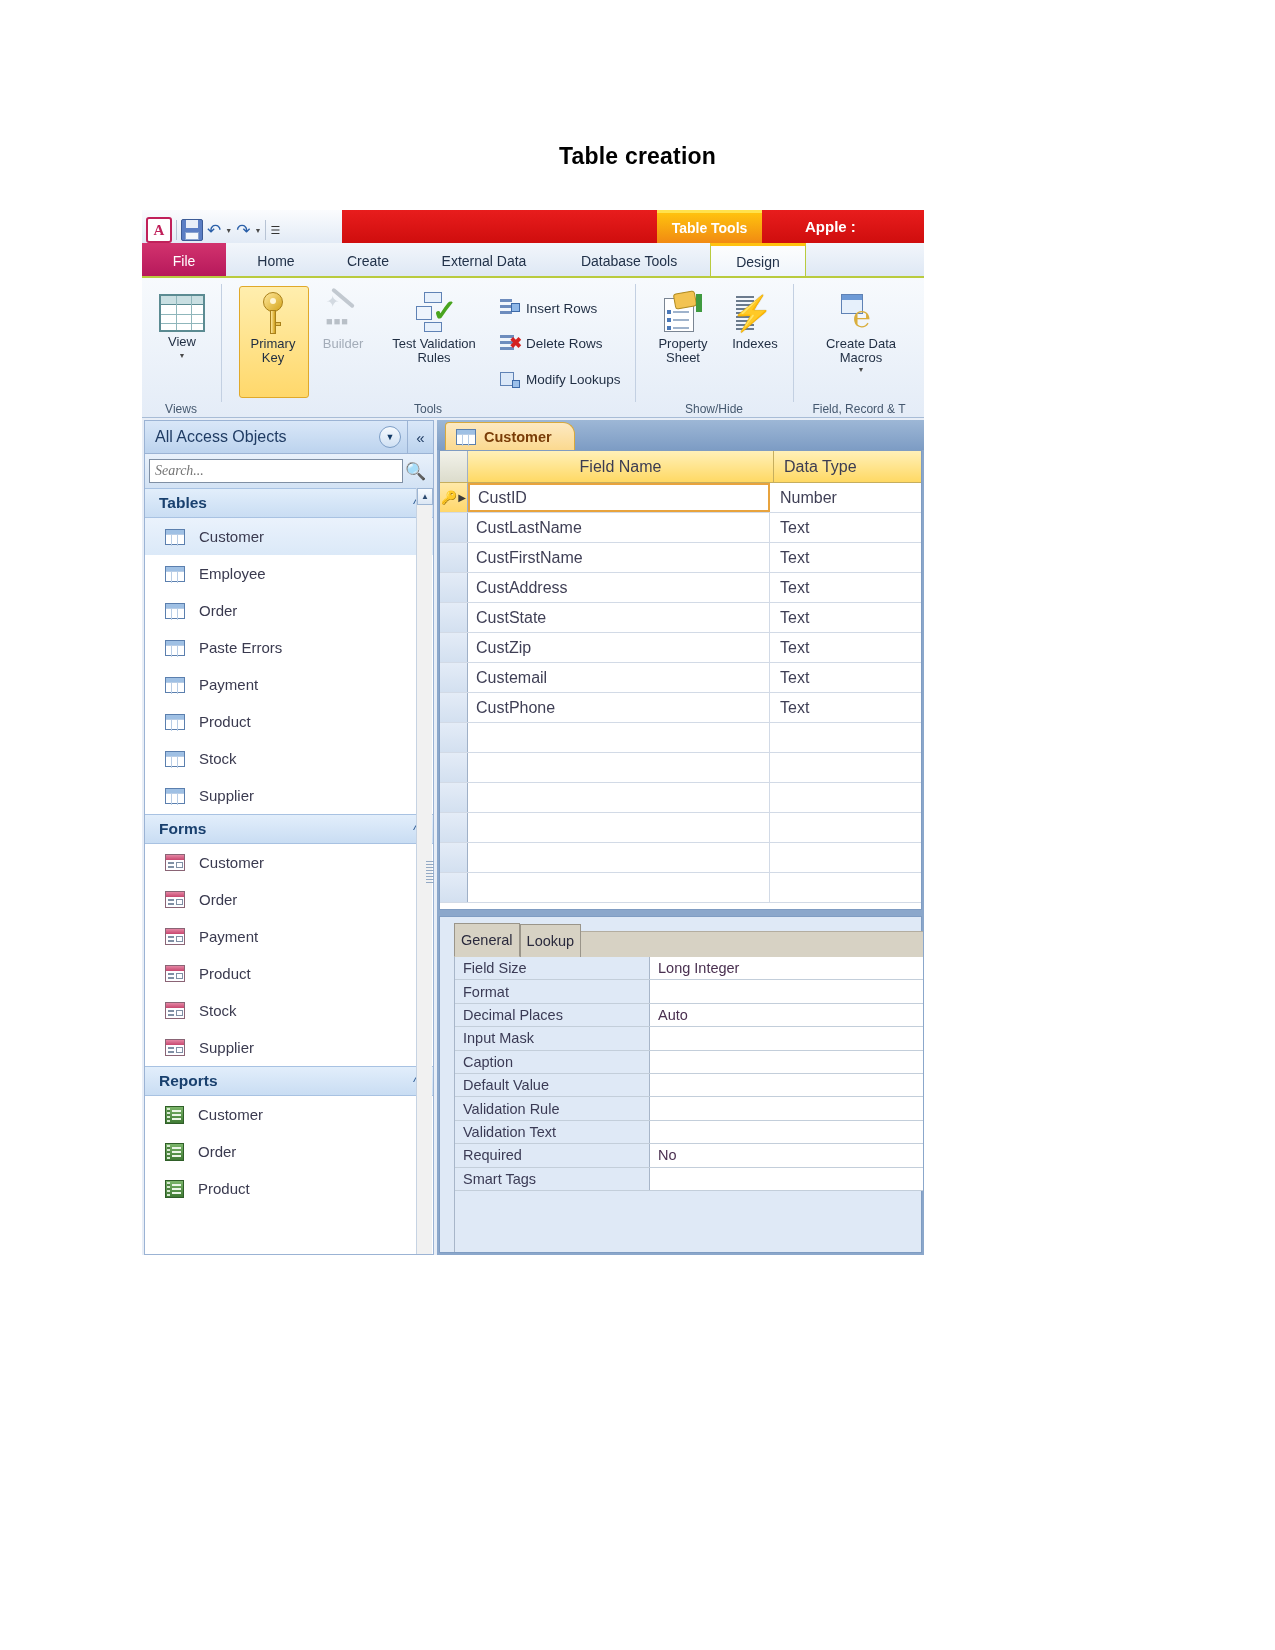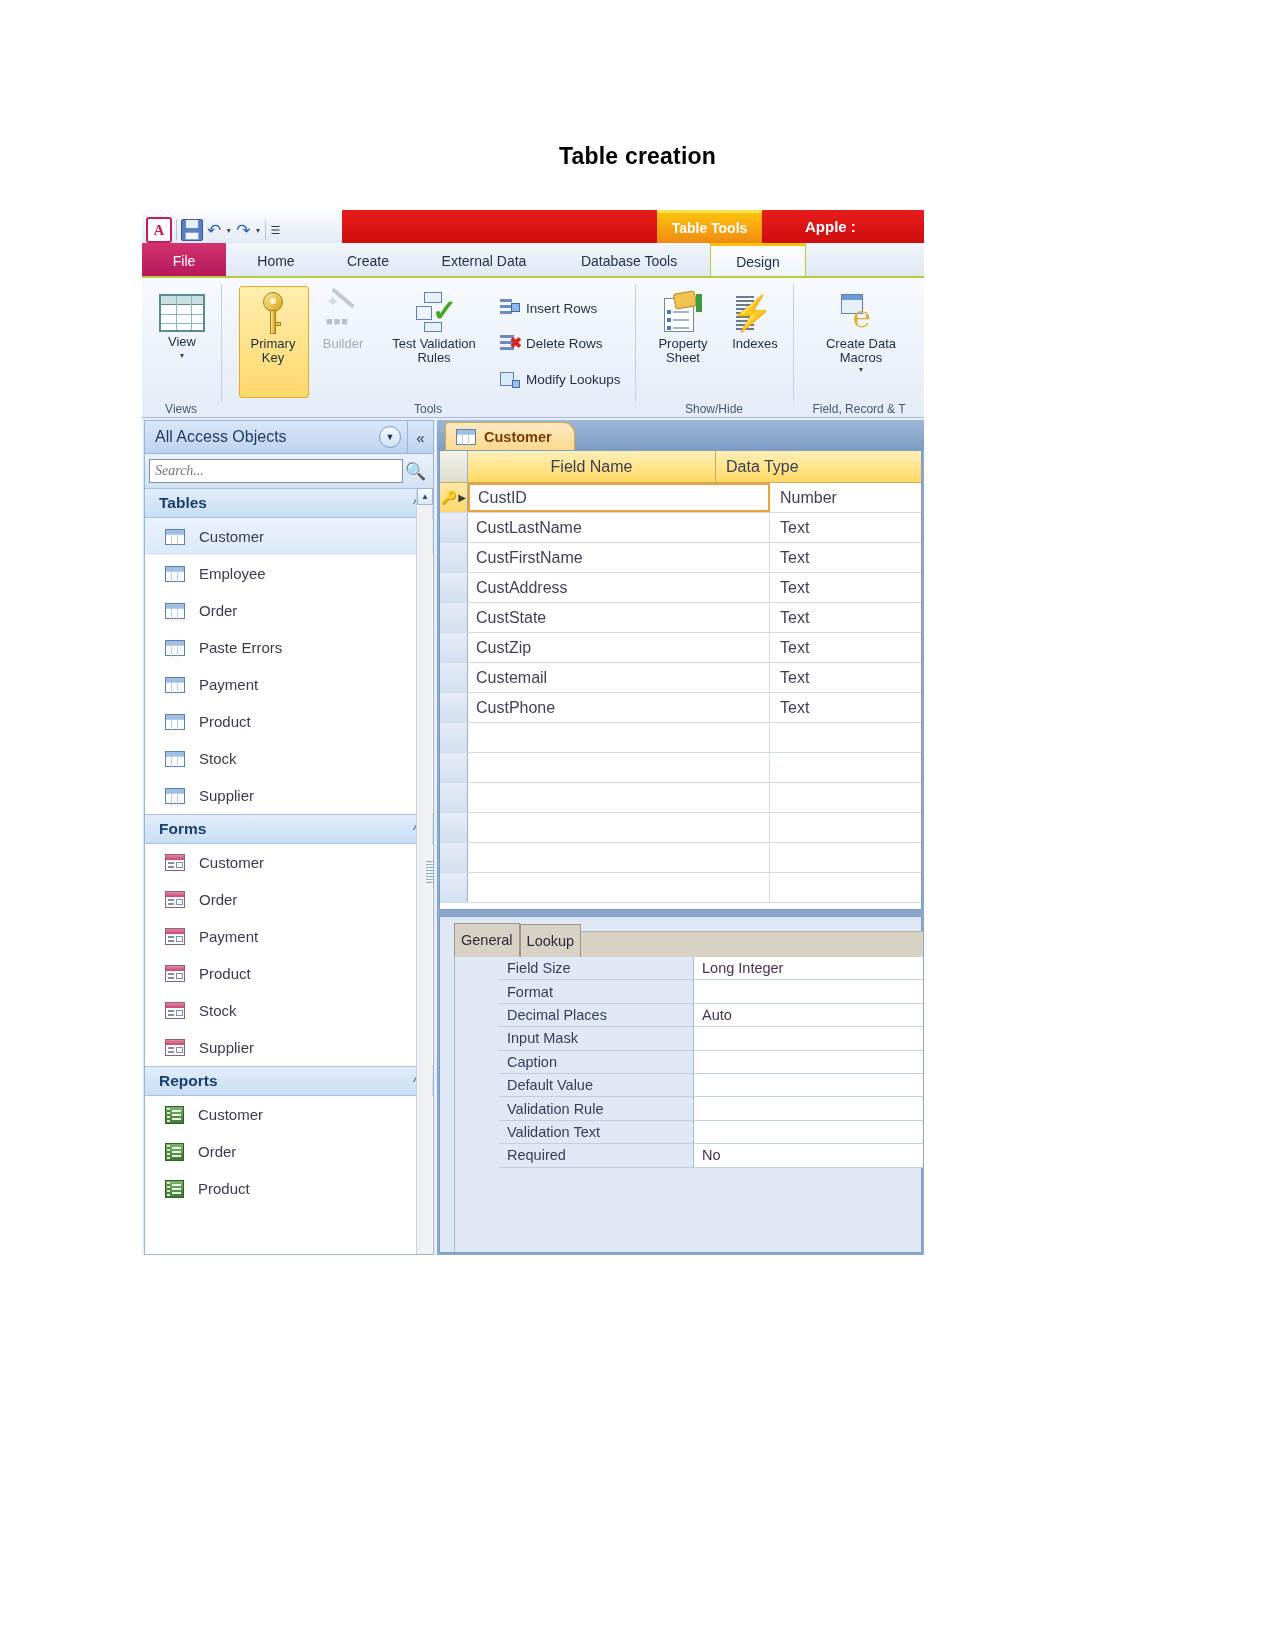--- a/index.html
+++ b/index.html
@@ -278,21 +278,21 @@
     display:flex;height:32px;
     background:linear-gradient(#fff0b8,#ffd964);
     border-bottom:1px solid #c6ae5e;box-sizing:border-box;
   }
   .cell-sel{
     width:28px;flex:none;background:linear-gradient(#e9eef6,#cfd9e8);
     border-right:1px solid #9fb0c7;box-sizing:border-box;position:relative;
   }
   .grid-head .cell-sel{background:linear-gradient(#f2f2ea,#dcdccc);}
   .col-field{
-    width:248px;flex:none;display:flex;align-items:center;justify-content:center;
+    width:306px;flex:none;display:flex;align-items:center;justify-content:center;
     font-size:16px;color:#3c3c52;border-right:1px solid #c6ae5e;box-sizing:border-box;
   }
   .col-type{
     flex:1;display:flex;align-items:center;padding-left:10px;
     font-size:16px;color:#3c3c52;box-sizing:border-box;
   }
   .grow{display:flex;height:30px;border-bottom:1px solid #d2dae6;box-sizing:border-box;}
   .grow .cell-sel{background:linear-gradient(#e4ecf7,#d3e0f0);}
   .grow.cur .cell-sel{background:linear-gradient(#ffe9a8,#ffd76b);display:flex;align-items:center;justify-content:center;}
   .grow .fname{
@@ -319,21 +319,21 @@
     font-size:14.5px;color:#2a2a3d;background:#d7d2c4;border:1px solid #9a958a;
     border-bottom:none;box-sizing:border-box;
   }
   .ptab.active{background:#d7d2c4;font-weight:normal;border-bottom:1px solid #d7d2c4;}
   .prop-strip{
     position:absolute;left:14px;top:14px;width:469px;height:26px;background:#d7d2c4;
     border-top:1px solid #b3ada0;box-sizing:border-box;
   }
   .prop-list{
     position:absolute;left:14px;top:40px;width:469px;height:295px;
-    border-left:1px solid #a8b6c9;box-sizing:border-box;padding-left:44px;
+    border-left:1px solid #a8b6c9;box-sizing:border-box;
   }
   .prow{display:flex;height:23.4px;border-bottom:1px solid #c3ceda;box-sizing:border-box;}
   .pkey{
     width:195px;flex:none;background:#dfe9f6;
     display:flex;align-items:center;padding-left:8px;
     font-size:14.5px;color:#3b3b55;border-right:1px solid #a8b6c9;box-sizing:border-box;
   }
   .pval{
     flex:1;background:#ffffff;display:flex;align-items:center;padding-left:8px;
     font-size:14.5px;color:#4a3050;box-sizing:border-box;
@@ -753,17 +753,21 @@
             <div class="pval"></div>
           </div>
           <div class="prow">
             <div class="pkey">Validation Text</div>
             <div class="pval"></div>
           </div>
           <div class="prow">
             <div class="pkey">Required</div>
             <div class="pval">No</div>
           </div>
+          <div class="prow">
+            <div class="pkey">Smart Tags</div>
+            <div class="pval"></div>
+          </div>
         </div>
       </div>
     </div>
   </div>
 </div>
 
 </body></html>

